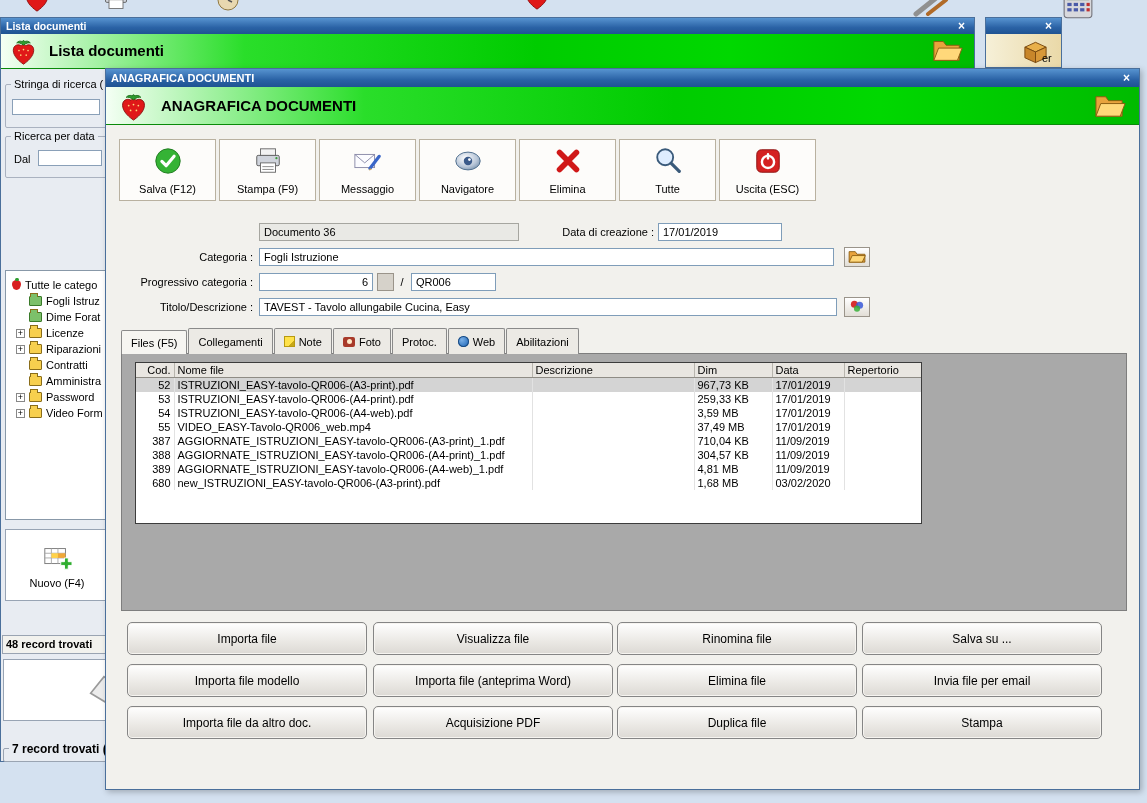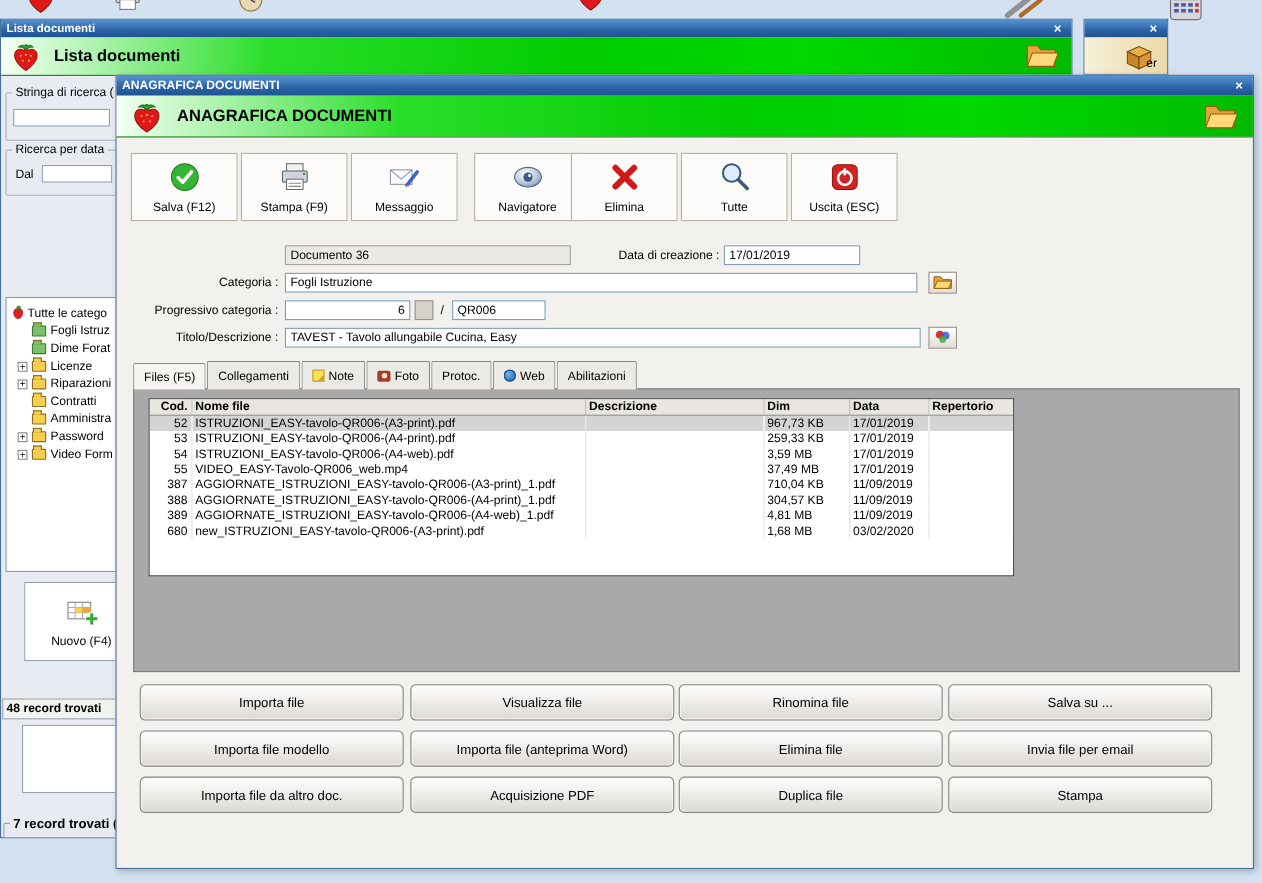--- a/index.html
+++ b/index.html
@@ -28,21 +28,21 @@
   .tree-item { height:16px; display:flex; align-items:center; gap:4px; padding-left:6px; white-space:nowrap; }
   .tree-item.child { padding-left:10px; }
   .expander { width:9px; height:9px; border:1px solid #888; background:#fff; font-size:9px; line-height:7px; text-align:center; flex:0 0 9px; }
   .exp-slot { width:9px; flex:0 0 9px; }
   .mini-folder { width:13px; height:10px; background:#f7cf4e; border:1px solid #8a6d1a; border-radius:1px; position:relative; flex:0 0 13px; }
   .mini-folder::before { content:""; position:absolute; top:-4px; left:0px; width:6px; height:3px; background:inherit; border:1px solid #8a6d1a; border-bottom:none; }
   .mini-folder.green { background:#7cc06a; border-color:#3a7a2a; }
   .berry-bullet { width:9px; height:10px; background:#d82020; border-radius:50% 50% 50% 50% / 40% 40% 60% 60%; position:relative; flex:0 0 9px; }
   .berry-bullet::before { content:""; position:absolute; top:-2px; left:2.5px; width:4px; height:3px; background:#2f9e2f; border-radius:2px; }
 
-  .panel-white { position:absolute; background:#fff; border:1px solid #98a4b4;margin-left:17px; }
+  .panel-white { position:absolute; background:#fff; border:1px solid #98a4b4; }
   .status-bar { position:absolute; background:#f2f2ee; border:1px solid #9aa4b2; font-weight:bold; padding:2px 3px; white-space:nowrap; overflow:hidden; }
   .nuovo-btn { position:absolute; left:5px; top:4px; width:92px; height:62px; display:flex; flex-direction:column; align-items:center; justify-content:center; gap:3px; font-size:11px; }
   .titlebar.tall { height:18px; font-size:11px; }
   .green-header.tall { top:18px; height:38px; }
   .tbtn { position:absolute; top:70px; width:97px; height:62px; background:#fdfcfa; border:1px solid #b9b1a0;
     display:flex; flex-direction:column; align-items:center; justify-content:space-between; padding:6px 2px 5px; font-size:11px; cursor:default; }
   .tbtn svg { width:30px; height:30px; }
   .flabel { position:absolute; height:18px; line-height:18px; font-size:11px; text-align:right; white-space:nowrap; }
   .field { position:absolute; height:18px; background:#fff; border:1px solid #7f9db9; font-size:11px; line-height:16px; padding:0 4px; white-space:nowrap; overflow:hidden; }
   .field.readonly { background:#e9e9e5; border-color:#a6a6a0; }
@@ -54,21 +54,21 @@
     padding:0 9px; display:flex; align-items:center; gap:4px; font-size:11px; margin-right:1px; }
   .tab.active { height:24px; background:#f6f5f1; font-size:11px; }
   .tab-panel { position:absolute; left:15px; top:284px; width:1006px; height:258px; background:#a9a9a9; border:1px solid #7e7e7e; }
   .note-ico { width:11px; height:11px; background:linear-gradient(135deg,#ffe24a 70%,#c8a818 70%); border:1px solid #b89a10; }
   .cam-ico { width:12px; height:10px; background:#a83a2a; border-radius:2px; position:relative; }
   .cam-ico::after { content:""; position:absolute; left:4px; top:2.5px; width:5px; height:5px; border-radius:50%; background:#ffe9c8; }
   .globe-ico { width:11px; height:11px; border-radius:50%; background:radial-gradient(circle at 35% 35%, #7ab0e8, #2f74c0 70%); box-shadow:inset 0 0 0 1px #1a4a80; }
 
   .table-wrap { position:absolute; left:13px; top:8px; width:787px; height:162px; background:#fff; border:1px solid #3c3c3c; overflow:hidden; }
   table.files { border-collapse:collapse; table-layout:fixed; width:785px; font-size:11px; }
-  table.files th { background:#e9e6e1; border-right:1px solid #b8b5ae; border-bottom:1px solid #8f8c85; font-weight:bold; text-align:left; padding:1px 3px; height:13px; white-space:nowrap; overflow:hidden; }
+  table.files th { background:#e9e6e1; border-right:1px solid #b8b5ae; border-bottom:1px solid #8f8c85; font-weight:normal; text-align:left; padding:1px 3px; height:13px; white-space:nowrap; overflow:hidden; }
   table.files td { border-right:1px solid #e2e2e2; padding:1px 3px; height:13px; white-space:nowrap; overflow:hidden; }
   table.files th.num, table.files td.num { text-align:right; }
   tr.selected td { background:#d4d4d4; }
 
   .act-btn { position:absolute; width:240px; height:33px; border:1px solid #858585; border-radius:5px;
     background:linear-gradient(180deg,#ffffff 0%,#eceae6 55%,#dcd9d4 100%); box-shadow:inset 0 0 0 1px #f6f4f0;
     display:flex; align-items:center; justify-content:center; font-size:12px; cursor:default; }
 
   .deskicon { position:absolute; }
 </style>
@@ -309,21 +309,21 @@
     </div>
     <div class="tbtn" style="left:213px;">
       <span><svg viewBox="0 0 32 32">
             <rect x="2" y="9" width="21" height="14" fill="#fcfcff" stroke="#8a8aa8"></rect>
             <path d="M2 9 L12.5 18 L23 9" fill="none" stroke="#8a8aa8"></path>
             <path d="M18 24 L28 11" stroke="#3a66c8" stroke-width="3.4" stroke-linecap="round"></path>
             <path d="M17 26 l1.2 -2.4 1.8 1.4 Z" fill="#e8b048"></path>
           </svg></span>
       <span>Messaggio</span>
     </div>
-    <div class="tbtn" style="left:325px;">
+    <div class="tbtn" style="left:313px;">
       <span><svg viewBox="0 0 32 32">
             <defs>
               <radialGradient id="eyeg" cx="0.4" cy="0.35" r="0.85">
                 <stop offset="0" stop-color="#ffffff"></stop>
                 <stop offset="0.55" stop-color="#b8c6d8"></stop>
                 <stop offset="1" stop-color="#5a7a9a"></stop>
               </radialGradient>
             </defs>
             <ellipse cx="16" cy="16" rx="13" ry="9.5" fill="url(#eyeg)" stroke="#4a6a8a"></ellipse>
             <circle cx="16" cy="16" r="4.5" fill="#3a5a8a"></circle>

